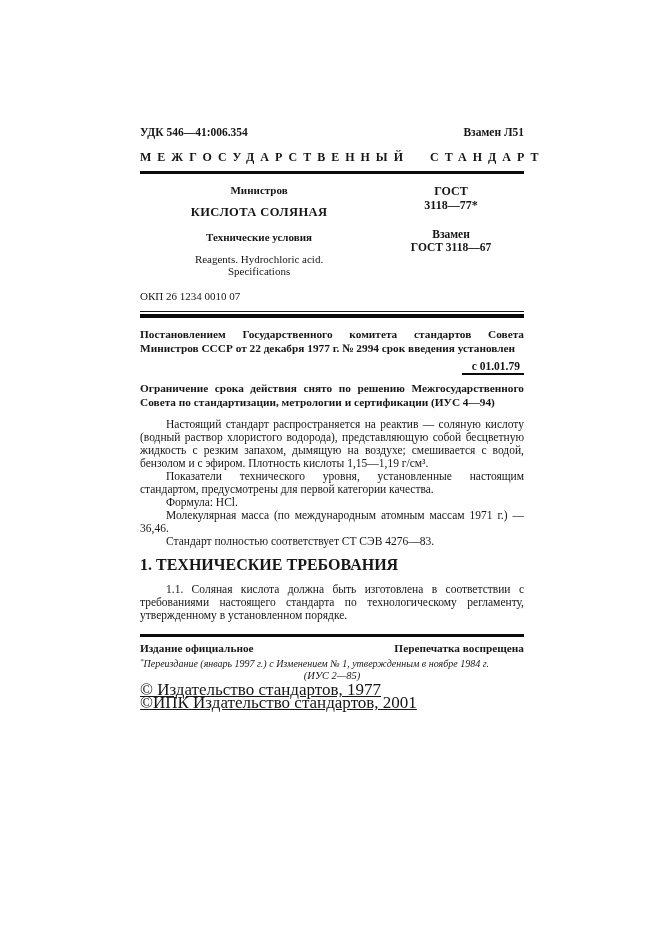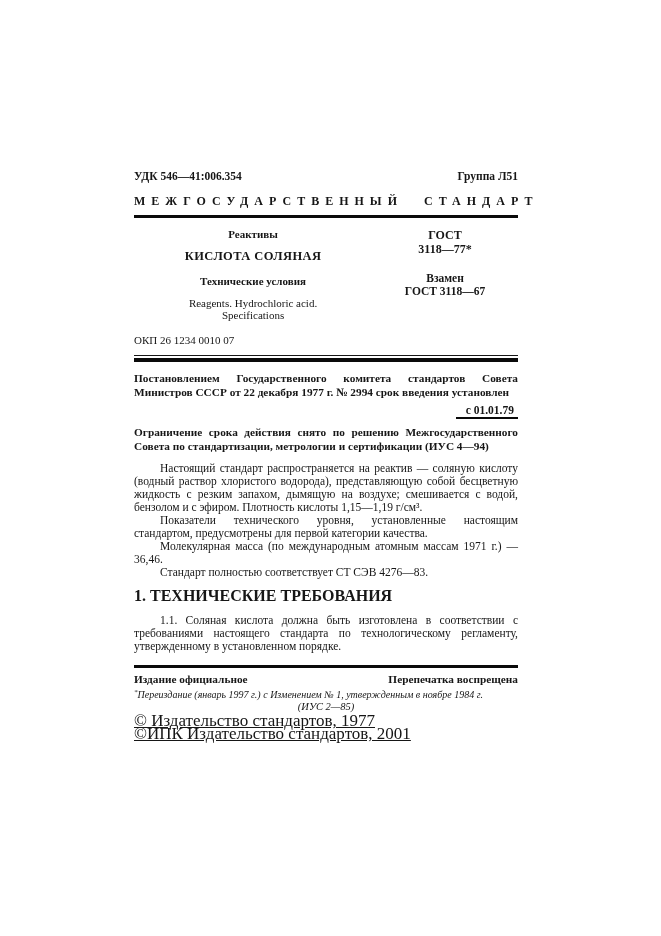--- a/index.html
+++ b/index.html
@@ -6,23 +6,22 @@
   body {
     width: 661px; height: 936px;
     background: #ffffff;
     color: #161616;
     font-family: "Liberation Serif", "DejaVu Serif", serif;
     overflow: hidden;
     -webkit-font-smoothing: antialiased;
   }
   .sheet {
     position: absolute;
-    left: 134px; top: 126px;
+    left: 140px; top: 126px;
     width: 384px;
-    margin-top: 44px;
   }
   .row-between { display: flex; justify-content: space-between; align-items: baseline; }
   .udk-row { font-size: 11.5px; font-weight: bold; }
   .std-type {
     margin-top: 12px;
     text-align: center;
     font-size: 12px;
     font-weight: bold;
     letter-spacing: 6px;
     word-spacing: 12px;
@@ -92,30 +91,30 @@
   .copyright { text-align: left; font-size: 17px; line-height: 13px; margin-top: 0; text-decoration: underline; }
   .copyright.first { margin-top: 2px; }
 </style>
 </head>
 <body>
 
 <div class="sheet">
 
   <div class="row-between udk-row">
     <span>УДК 546—41:006.354</span>
-    <span>Группа Л51</span>
+    <span>Взамен Л51</span>
   </div>
 
   <div class="std-type">МЕЖГОСУДАРСТВЕННЫЙ СТАНДАРТ</div>
 
   <div class="rule-thick top-rule"></div>
 
   <div class="title-table">
     <div class="title-left">
-      <div class="t-category">Реактивы</div>
+      <div class="t-category">Министров</div>
       <div class="t-main">КИСЛОТА СОЛЯНАЯ</div>
       <div class="t-sub">Технические условия</div>
       <div class="t-en">
         <div>Reagents. Hydrochloric acid.</div>
         <div>Specifications</div>
       </div>
     </div>
     <div class="title-right">
       <div class="g-label">
         <div>ГОСТ</div>
@@ -135,20 +134,21 @@
 
   <div class="effective">
     <span>с 01.01.79</span>
   </div>
 
   <div class="limitation">Ограничение срока действия снято по решению Межгосударственного Совета по стандартизации, метрологии и сертификации (ИУС 4—94)</div>
 
   <div class="body-text">
     <p>Настоящий стандарт распространяется на реактив — соляную кислоту (водный раствор хлористого водорода), представляющую собой бесцветную жидкость с резким запахом, дымящую на воздухе; смешивается с водой, бензолом и с эфиром. Плотность кислоты 1,15—1,19 г/см³.</p>
     <p>Показатели технического уровня, установленные настоящим стандартом, предусмотрены для первой категории качества.</p>
+    <p>Формула: HCl.</p>
     <p>Молекулярная масса (по международным атомным массам 1971 г.) — 36,46.</p>
     <p>Стандарт полностью соответствует СТ СЭВ 4276—83.</p>
   </div>
 
   <div class="section-heading">1. ТЕХНИЧЕСКИЕ ТРЕБОВАНИЯ</div>
 
   <div class="body-text">
     <p>1.1. Соляная кислота должна быть изготовлена в соответствии с требованиями настоящего стандарта по технологическому регламенту, утвержденному в установленном порядке.</p>
   </div>
 

